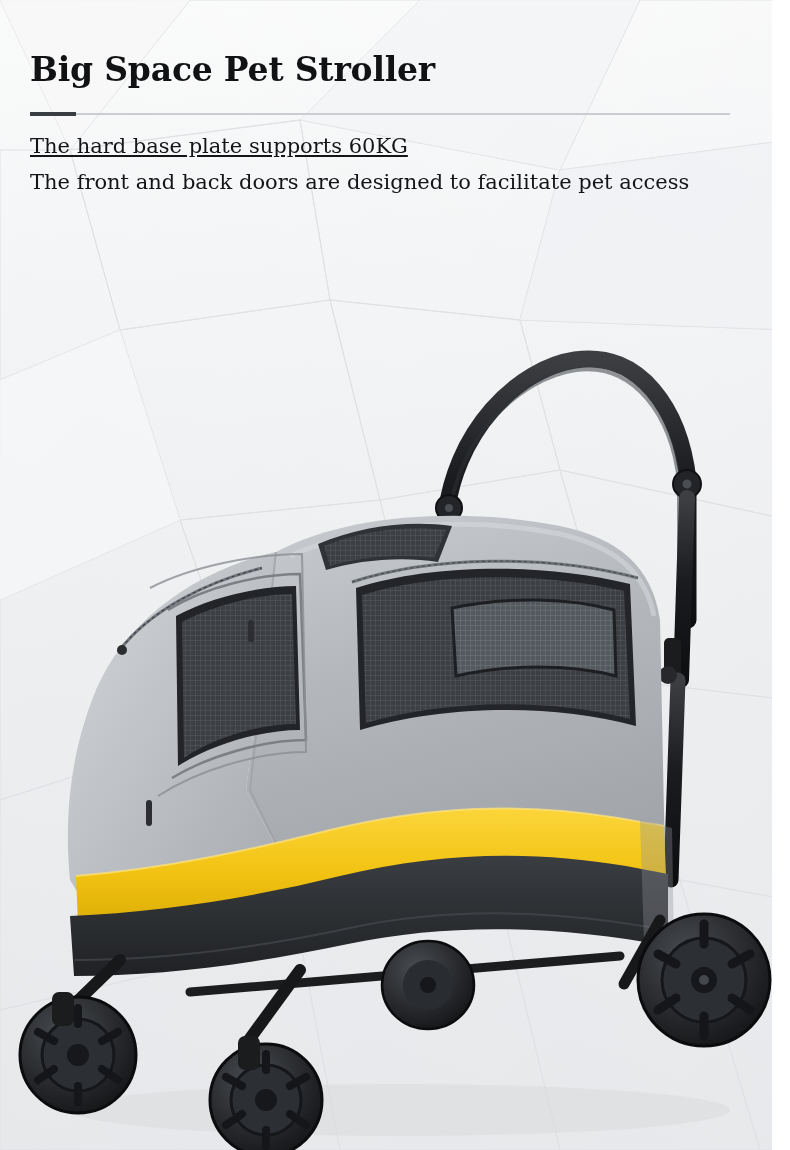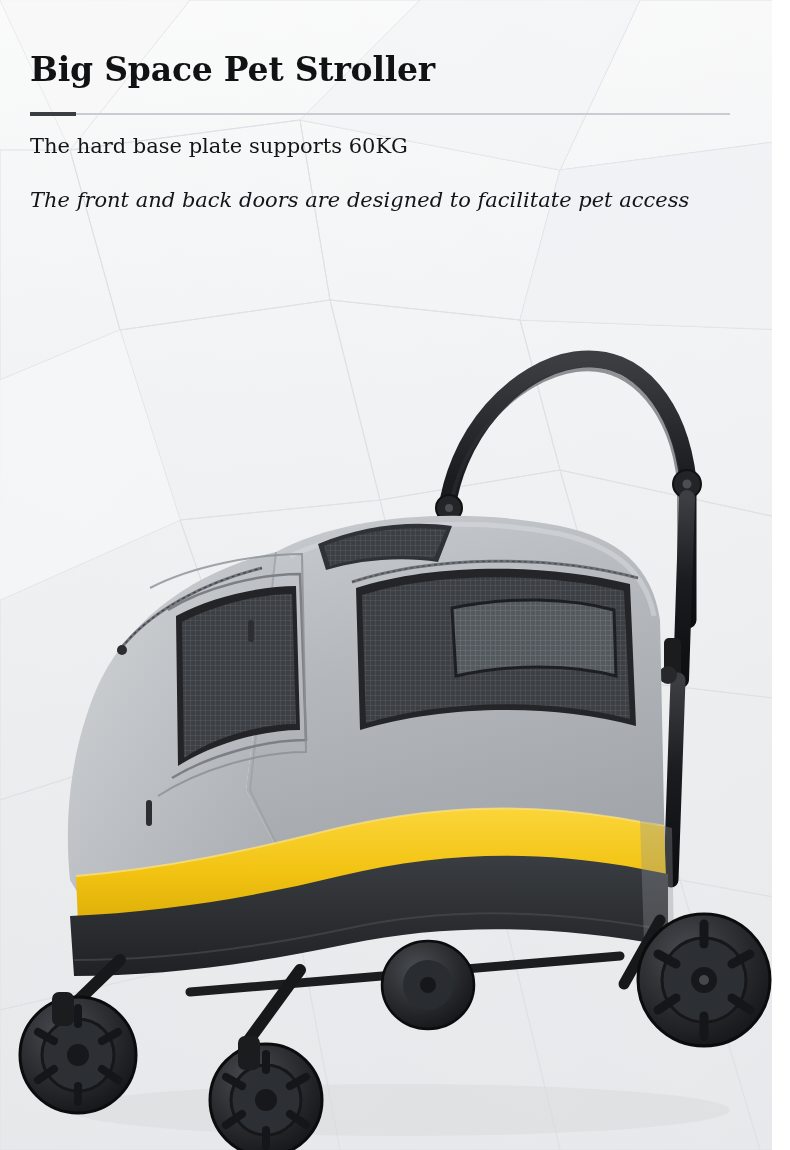--- a/index.html
+++ b/index.html
@@ -63,22 +63,22 @@
     width: 654px; height: 2px;
     background: #c9ccd0;
   }
   .sub {
     font-family: "DejaVu Serif", serif;
     font-size: 21px;
     color: #141518;
     margin: 0;
     line-height: 1.15;
   }
-  .sub1 { margin-top: 18px; }
-  .sub2 { margin-top: 30px; font-style: italic; }
+  .sub1 { margin-top: 18px; text-decoration: underline; }
+  .sub2 { margin-top: 12px; }
 
   .sidewords {
     position: absolute;
     left: 30px;
     top: 438px;
     width: 70px;
     font-size: 9.5px;
     letter-spacing: 1.6px;
     color: #9aa0a6;
     line-height: 1;

